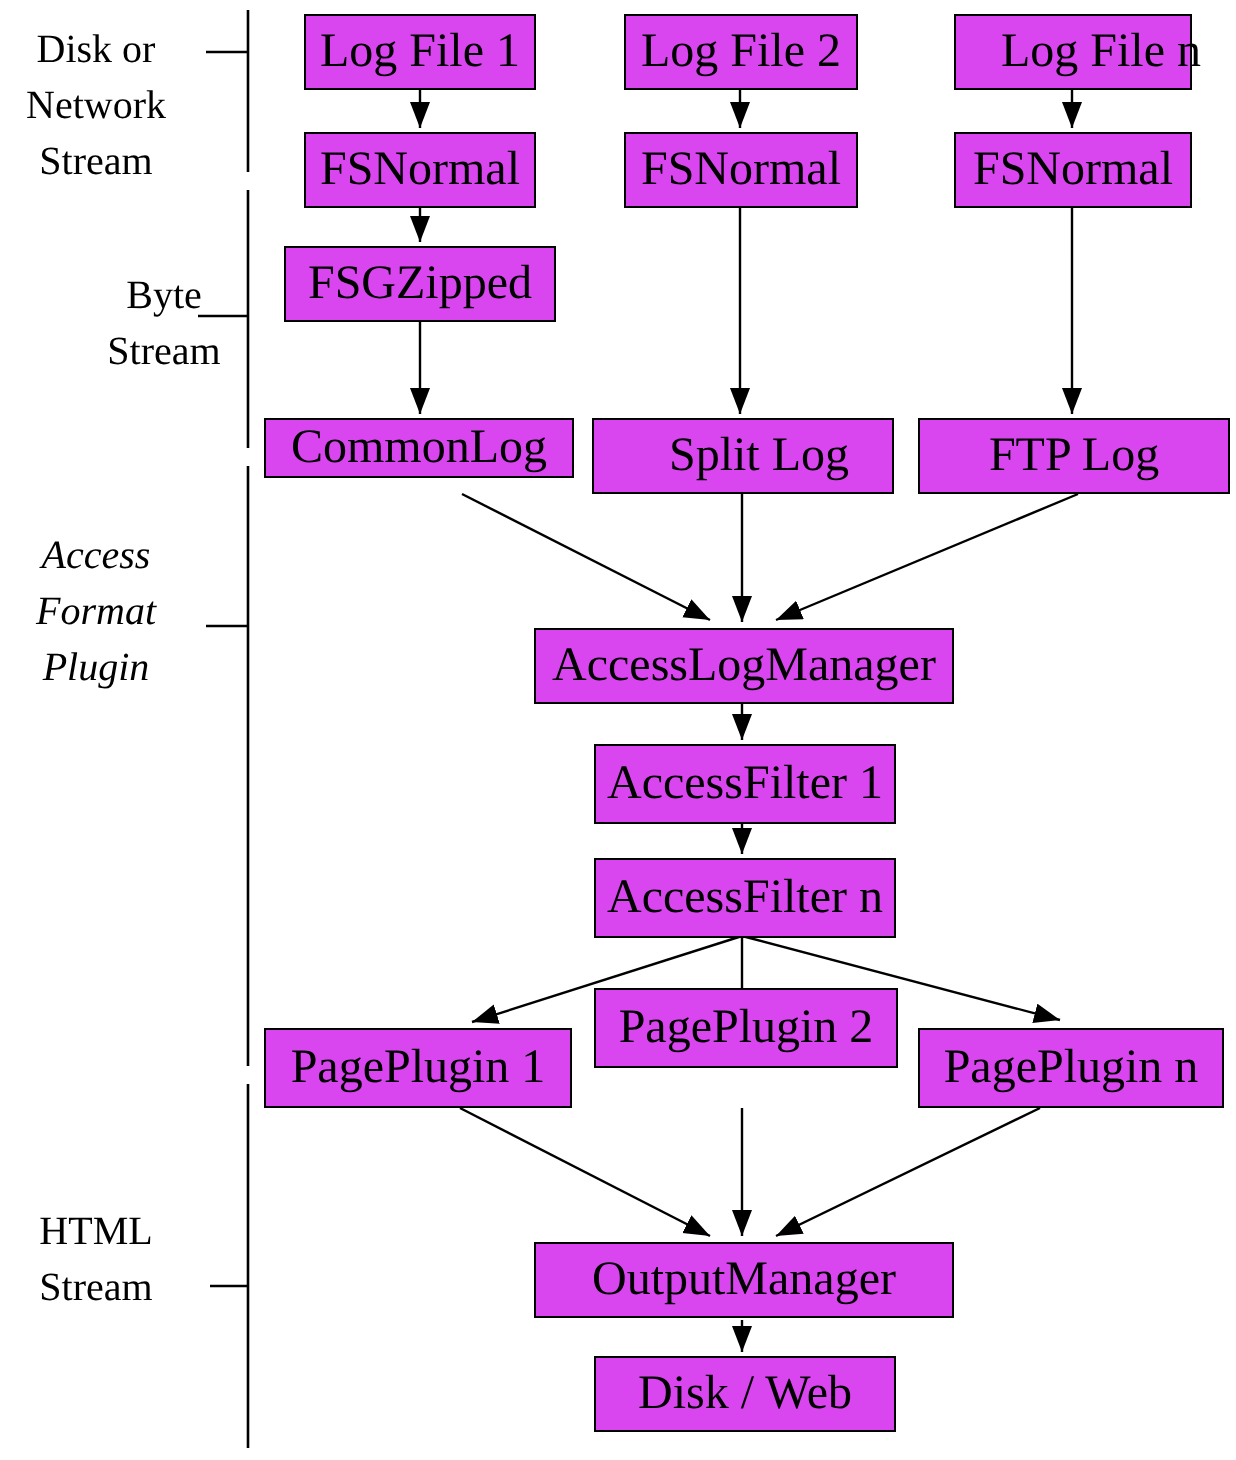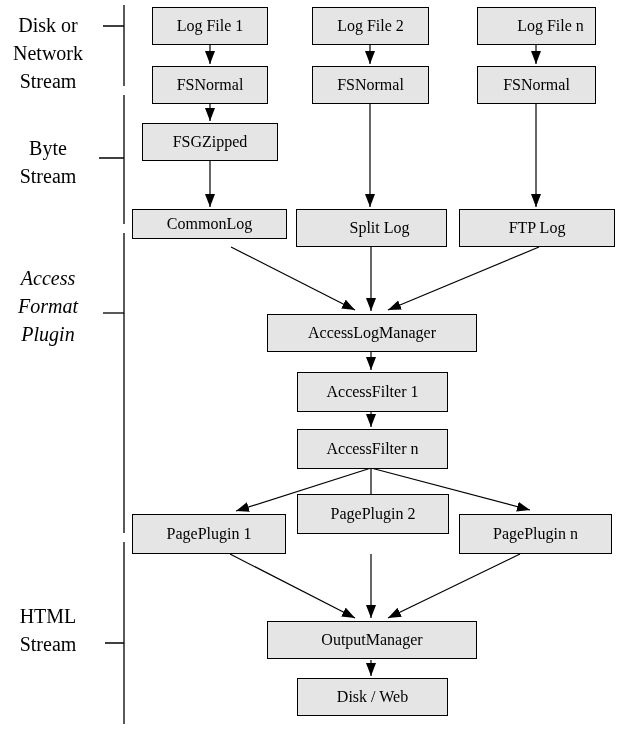--- a/index.html
+++ b/index.html
@@ -21,25 +21,25 @@
     position: absolute;
     left: 0;
     top: 0;
     width: 618px;
     height: 730px;
   }
   .node {
     position: absolute;
     box-sizing: border-box;
     border: 1.5px solid #000000;
-    background: #e5e5e5;
+    background: #d946ef;
     display: flex;
     align-items: center;
     justify-content: center;
-    font-size: 16px;
+    font-size: 24px;
     line-height: 20px;
     white-space: nowrap;
   }
   .side-label {
     position: absolute;
     left: 0;
     width: 96px;
     text-align: center;
     font-size: 20px;
     line-height: 28px;
@@ -89,21 +89,21 @@
       <line x1="520" y1="554" x2="388" y2="618" marker-end="url(#arrow)"></line>
       <line x1="371" y1="660" x2="371" y2="676" marker-end="url(#arrow)"></line>
     </g>
   </svg>
 
   <div class="side-label" style="top:11px;">
     <div>Disk or</div>
     <div>Network</div>
     <div>Stream</div>
   </div>
-  <div class="side-label" style="top:134px;">
+  <div class="side-label" style="top:134px;padding-left:34px;">
     <div>Byte</div>
     <div>Stream</div>
   </div>
   <div class="side-label" style="top:264px;font-style:italic;">
     <div>Access</div>
     <div>Format</div>
     <div>Plugin</div>
   </div>
   <div class="side-label" style="top:602px;">
     <div>HTML</div>

